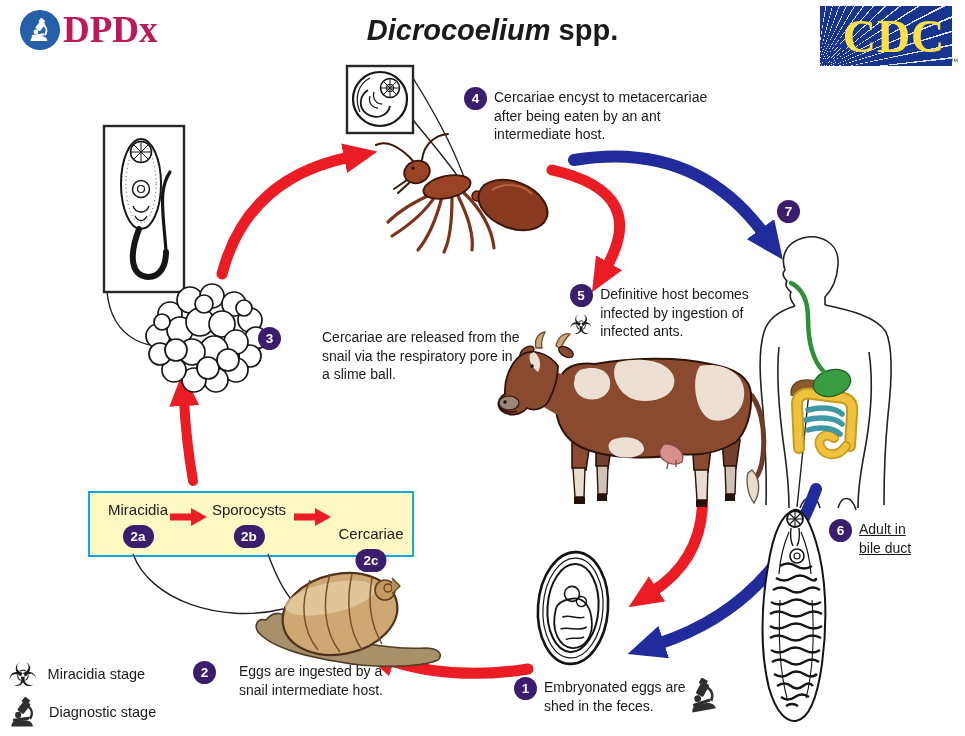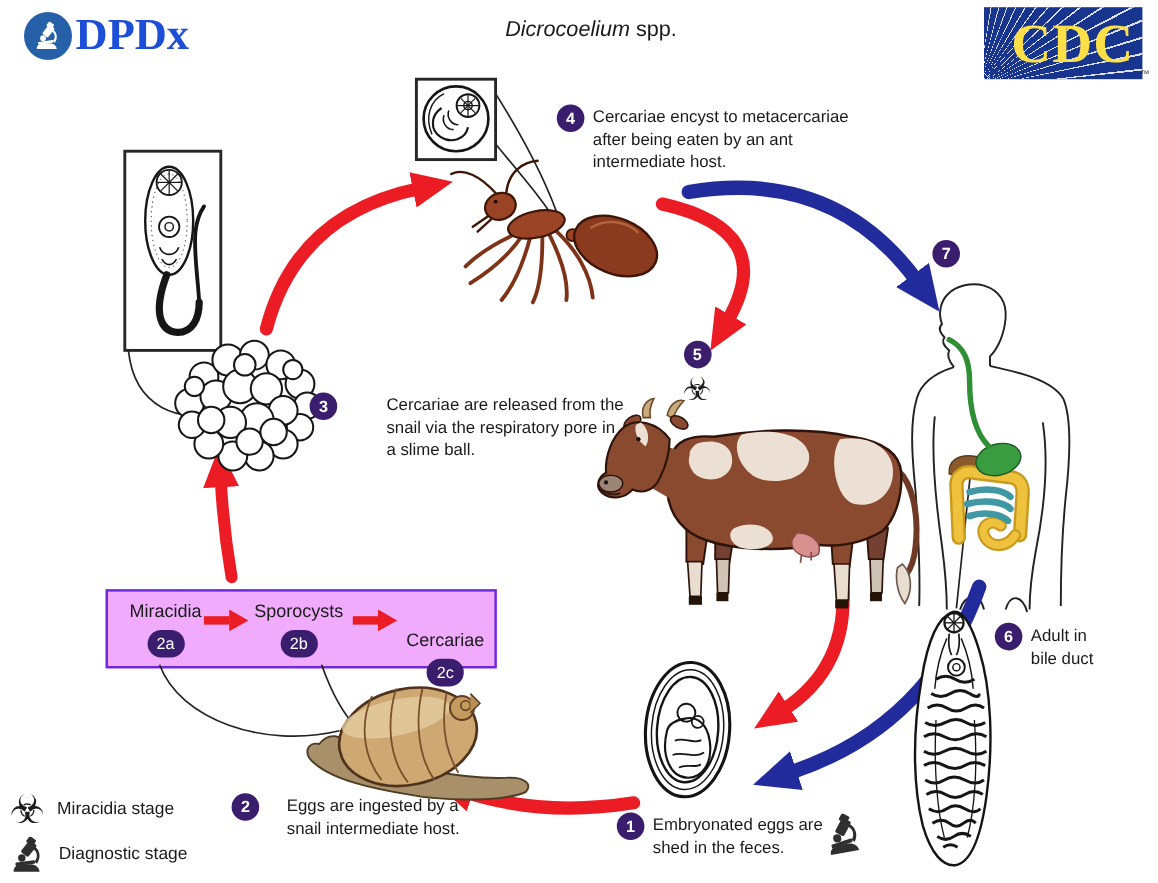--- a/index.html
+++ b/index.html
@@ -3,43 +3,43 @@
 <meta charset="utf-8">
 <style>
   html,body{margin:0;padding:0;background:#fff;}
   .page{position:relative;width:965px;height:736px;background:#fff;overflow:hidden;
         font-family:"Liberation Sans",sans-serif;color:#1a1a1a;}
   svg{display:block;}
   #diagram-svg{position:absolute;left:0;top:0;z-index:2;pointer-events:none;}
   
   .dpdx-logo{position:absolute;left:20px;top:8px;display:flex;align-items:center;gap:3px;z-index:3;}
   .dpdx-circle{width:40px;height:40px;border-radius:50%;background:#2560a8;display:flex;align-items:center;justify-content:center;}
-  .dpdx-text{font-family:"Liberation Serif",serif;font-weight:700;font-size:37px;color:#1d4ed8;letter-spacing:0px;}
+  .dpdx-text{font-family:"Liberation Serif",serif;font-weight:700;font-size:37px;color:#be185d;letter-spacing:0px;}
   .title{position:absolute;left:50%;top:14px;transform:translateX(-50%);margin-left:10px;z-index:3;
-         font-size:18px;font-weight:400;white-space:nowrap;}
+         font-size:29px;font-weight:700;white-space:nowrap;}
   .title .ital{font-style:italic;}
   .cdc-logo{position:absolute;left:820px;top:6px;width:132px;height:60px;background:#17348e;z-index:3;overflow:hidden;}
   .cdc-logo .rays{position:absolute;inset:0;
      background:repeating-conic-gradient(from 285deg at -4% 112%, rgba(255,255,255,0) 0deg 4.6deg, rgba(255,255,255,.85) 4.6deg 5.3deg);}
   .cdc-text{position:absolute;inset:0;display:flex;align-items:center;justify-content:center;
      font-family:"Liberation Serif",serif;font-weight:700;font-size:46px;color:#fde047;letter-spacing:1px;padding-left:16px;}
   .cdc-tm{position:absolute;left:950px;top:57px;font-size:8px;color:#444;z-index:3;}
   
   .note{position:absolute;display:flex;gap:7px;font-size:14px;line-height:18.5px;z-index:3;}
   .badge{width:23px;height:23px;border-radius:50%;background:#3b1d6e;color:#fff;
          font-size:13.5px;font-weight:700;line-height:23px;text-align:center;flex:0 0 auto;}
   .badge-col{display:flex;flex-direction:column;align-items:center;gap:4px;flex:0 0 auto;}
   .bio-glyph{font-family:"DejaVu Sans",sans-serif;color:#1d1d1d;line-height:1;}
   .note .txt{margin-top:1px;}
   
-  .stage-box{position:absolute;left:88px;top:491px;width:322px;height:62px;background:#f0abfc;
-             border:2px solid #6d28d9;z-index:1;}
+  .stage-box{position:absolute;left:88px;top:491px;width:322px;height:62px;background:#fef9c3;
+             border:2px solid #0ea5e9;z-index:1;}
   .stage{position:absolute;top:8px;transform:translateX(-50%);text-align:center;font-size:15px;white-space:nowrap;}
   .pill{display:inline-block;min-width:31px;height:23px;border-radius:12px;background:#3b1d6e;color:#fff;
-        font-size:13.5px;font-weight:400;line-height:23px;text-align:center;margin-top:7px;}
+        font-size:13.5px;font-weight:700;line-height:23px;text-align:center;margin-top:7px;}
   .stage-arrow{position:absolute;top:15px;}
   
   .legend{position:absolute;left:8px;top:655px;z-index:3;font-size:14.5px;}
   .legend .row{display:flex;align-items:center;gap:10px;height:38px;}
   .legend .bio-glyph{font-size:33px;}
   .step1-micro{position:absolute;left:686px;top:678px;z-index:3;transform:rotate(-10deg);color:#2f2f2f;}
   .step5-bio{font-size:27px;}
   .hidden-defs{position:absolute;width:0;height:0;overflow:hidden;}
 </style>
 </head>
@@ -353,30 +353,31 @@
 
   <div class="note" style="left:777px;top:200px;">
     <span class="badge">7</span>
   </div>
 
   <div class="note" style="left:569px;top:284px;">
     <span class="badge-col">
       <span class="badge">5</span>
       <span class="bio-glyph step5-bio">☣</span>
     </span>
+    <div class="txt" style="width:178px;">Definitive host becomes infected by ingestion of infected ants.</div>
   </div>
 
   <div class="note" style="left:258px;top:327px;">
     <span class="badge">3</span>
     <div class="txt" style="width:200px;margin-left:34px;">Cercariae are released from the snail via the respiratory pore in a slime ball.</div>
   </div>
 
   <div class="note" style="left:829px;top:519px;">
     <span class="badge">6</span>
-    <div class="txt" style="width:72px;">Adult in bile duct</div>
+    <div class="txt" style="width:72px;text-decoration:underline;">Adult in bile duct</div>
   </div>
 
   <div class="note" style="left:193px;top:661px;">
     <span class="badge">2</span>
     <div class="txt" style="width:162px;margin-left:16px;">Eggs are ingested by a snail intermediate host.</div>
   </div>
 
   <div class="note" style="left:514px;top:677px;">
     <span class="badge">1</span>
     <div class="txt" style="width:170px;">Embryonated eggs are shed in the feces.</div>

